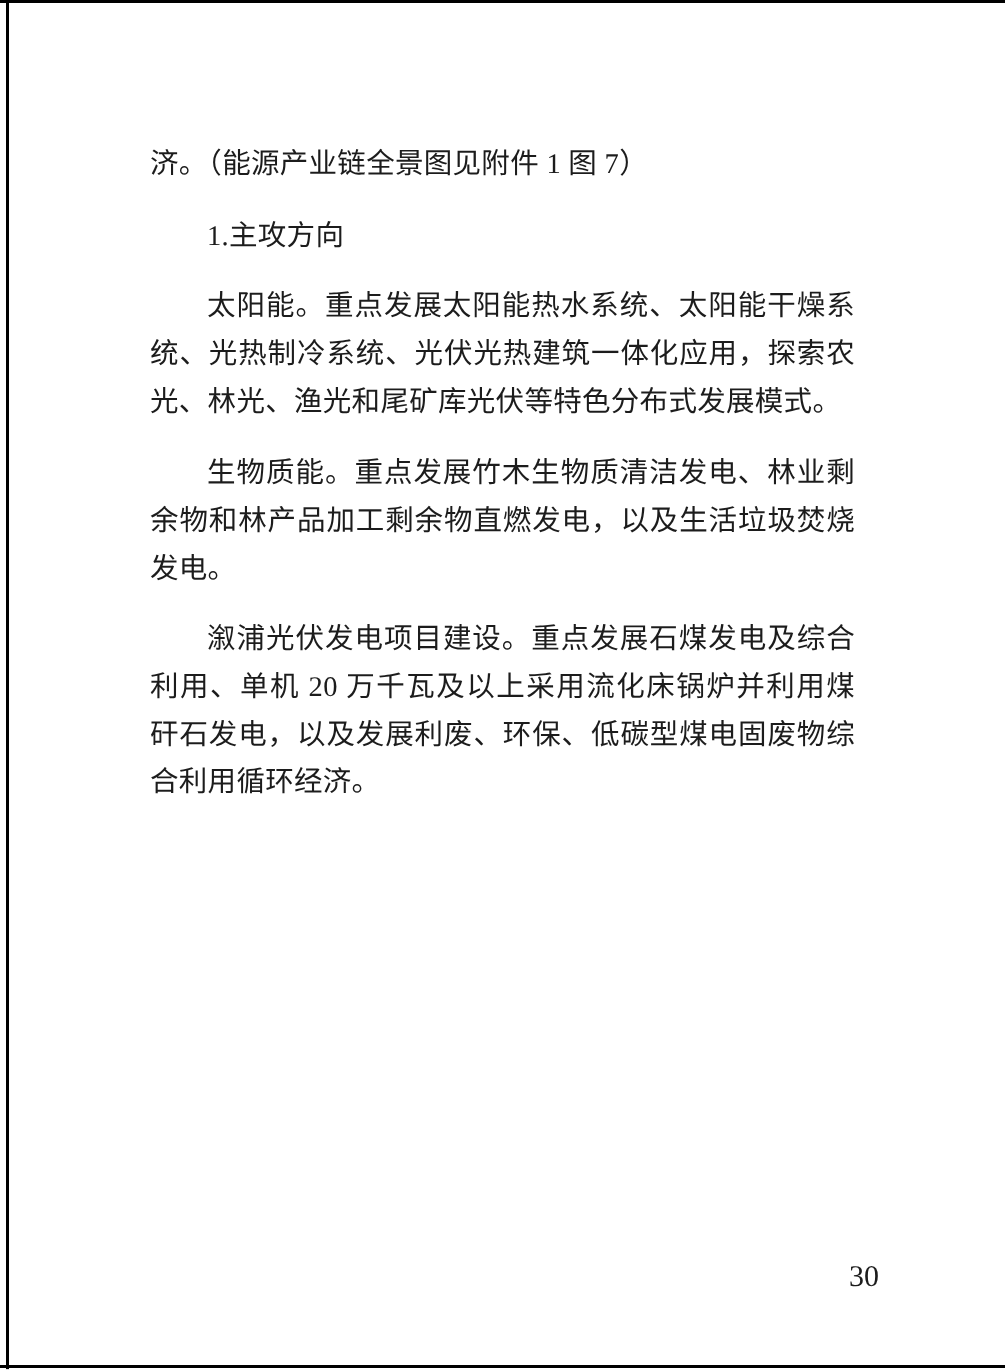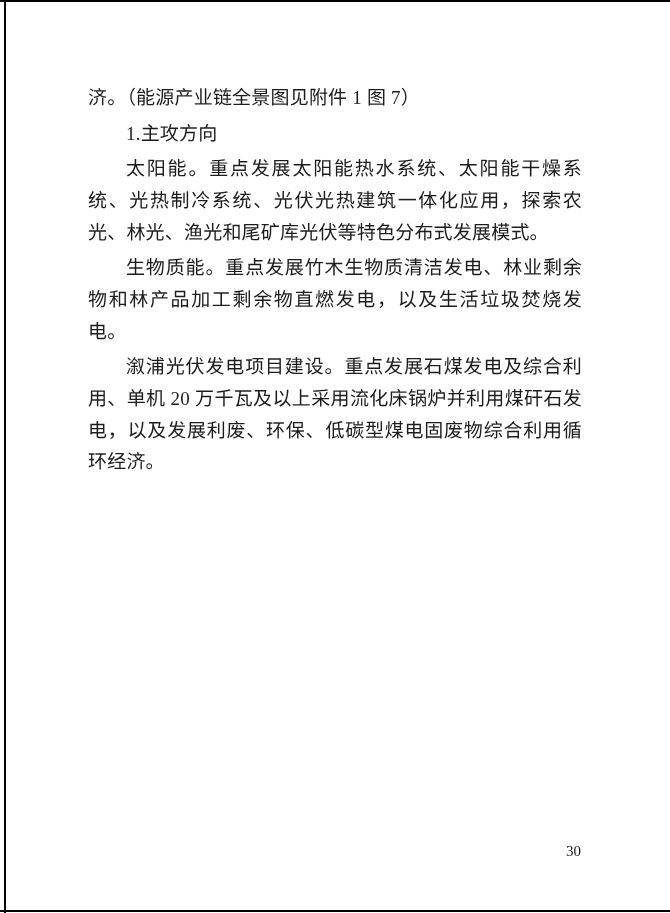--- a/index.html
+++ b/index.html
@@ -40,35 +40,35 @@
     left: 84px;
     top: 78px;
     width: 502px;
     font-size: 19px;
     line-height: 31.65px;
     text-align: justify;
     text-justify: inter-character;
     letter-spacing: 0.2px;
   }
   .content p {
-    margin: 4px;
+    margin: 16px;
     text-indent: 2em;
   }
   .content p.continuation {
     text-indent: 0;
   }
   .content .lead,
   .content .heading-text {
     font-weight: normal;
   }
   .page-number {
     position: absolute;
     left: 566px;
     top: 842px;
-    font-size: 15px;
+    font-size: 20px;
     line-height: 18px;
     color: #1c1c1c;
   }
 </style>
 </head>
 <body>
 
 <div class="page">
 
   <div class="rule-top"></div>

